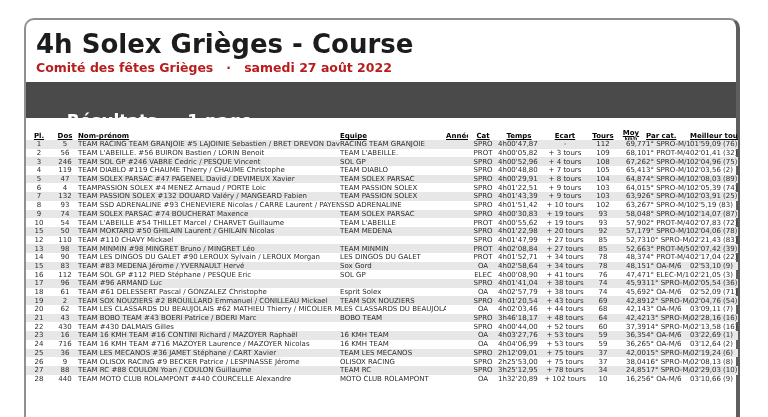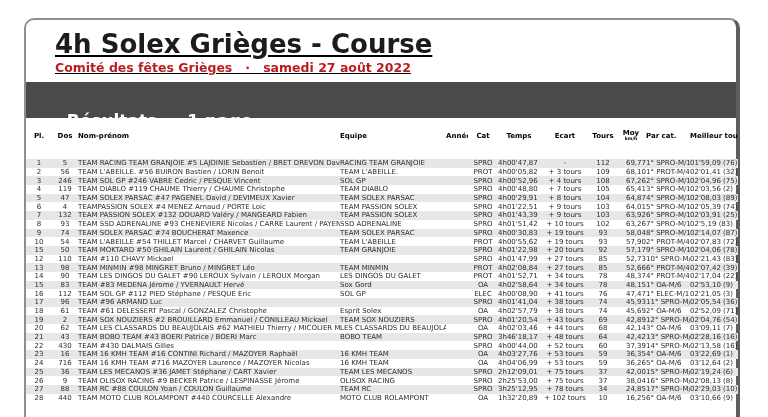--- a/index.html
+++ b/index.html
@@ -13,21 +13,21 @@
     position: absolute;
     left: 24px; top: 18px;
     width: 716px; height: 420px;
     box-sizing: border-box;
     background: #ffffff;
     border: 2px solid #8f8f8f;
     border-right: 4px solid #5e5e5e;
     border-bottom: none;
     border-radius: 10px 10px 0 0;
   }
-  .head-block { padding: 9px 0 0 29px; text-decoration: underline; }
+  .head-block { padding: 9px 0 0 10px; }
   .page-title {
     font-size: 26px; font-weight: bold; color: #1c1c1c;
     line-height: 30px; letter-spacing: 0px; white-space: pre;
   }
   .page-subtitle {
     font-size: 12.5px; font-weight: bold; color: #b91c1c;
     line-height: 16px; margin-top: 1px; white-space: pre;
   }
   .section-bar {
     margin-top: 6px;
@@ -46,21 +46,21 @@
   }
   table.results th, table.results td {
     padding: 0; margin: 0;
     height: 8.7px;
     overflow: hidden; white-space: nowrap;
     font-weight: normal;
     vertical-align: middle;
   }
   table.results thead th {
     font-weight: bold; color: #000;
-    height: 14px; vertical-align: bottom; padding-bottom: 19px;
+    height: 14px; vertical-align: bottom; padding-bottom: 0; text-decoration: underline;
   }
   tr.stripe { background: #e7e7e7; }
   .al { text-align: left; }
   .ac { text-align: center; }
   .ar { text-align: right; }
   .bold { font-weight: bold; }
   .pad-r { padding-right: 6px !important; }
   .moy-unit { display: block; font-size: 4.5px; line-height: 3px; font-weight: bold; }
   .c-pl { width: 26px; } .c-dos { width: 26px; } .c-name { width: 262px; }
   .c-team { width: 106px; } .c-year { width: 22px; } .c-cat { width: 30px; }
@@ -248,21 +248,21 @@
           <td class="ac">+ 19 tours</td>
           <td class="ac">93</td>
           <td class="ar">57,90</td>
           <td class="al">2° PROT-M/4</td>
           <td class="al">02'07,83 (72)</td>
         </tr>
         <tr class="stripe">
           <td class="ac bold">15</td>
           <td class="ac bold">50</td>
           <td class="al">TEAM MOKTARD #50 GHILAIN Laurent / GHILAIN Nicolas</td>
-          <td class="al">TEAM GRANJOIE</td>
+          <td class="al">TEAM MEDENA</td>
           <td class="ar"></td>
           <td class="ac">SPRO</td>
           <td class="ar pad-r">4h01'22,98</td>
           <td class="ac">+ 20 tours</td>
           <td class="ac">92</td>
           <td class="ar">57,17</td>
           <td class="al">9° SPRO-M/17</td>
           <td class="al">02'04,06 (78)</td>
         </tr>
         <tr>
@@ -283,21 +283,21 @@
           <td class="ac bold">13</td>
           <td class="ac bold">98</td>
           <td class="al">TEAM MINMIN #98 MINGRET Bruno / MINGRET Léo</td>
           <td class="al">TEAM MINMIN</td>
           <td class="ar"></td>
           <td class="ac">PROT</td>
           <td class="ar pad-r">4h02'08,84</td>
           <td class="ac">+ 27 tours</td>
           <td class="ac">85</td>
           <td class="ar">52,66</td>
-          <td class="al">6° PROT-M/4</td>
+          <td class="al">3° PROT-M/5</td>
           <td class="al">02'07,42 (39)</td>
         </tr>
         <tr>
           <td class="ac bold">14</td>
           <td class="ac bold">90</td>
           <td class="al">TEAM LES DINGOS DU GALET #90 LEROUX Sylvain / LEROUX Morgan</td>
           <td class="al">LES DINGOS DU GALET</td>
           <td class="ar"></td>
           <td class="ac">PROT</td>
           <td class="ar pad-r">4h01'52,71</td>

